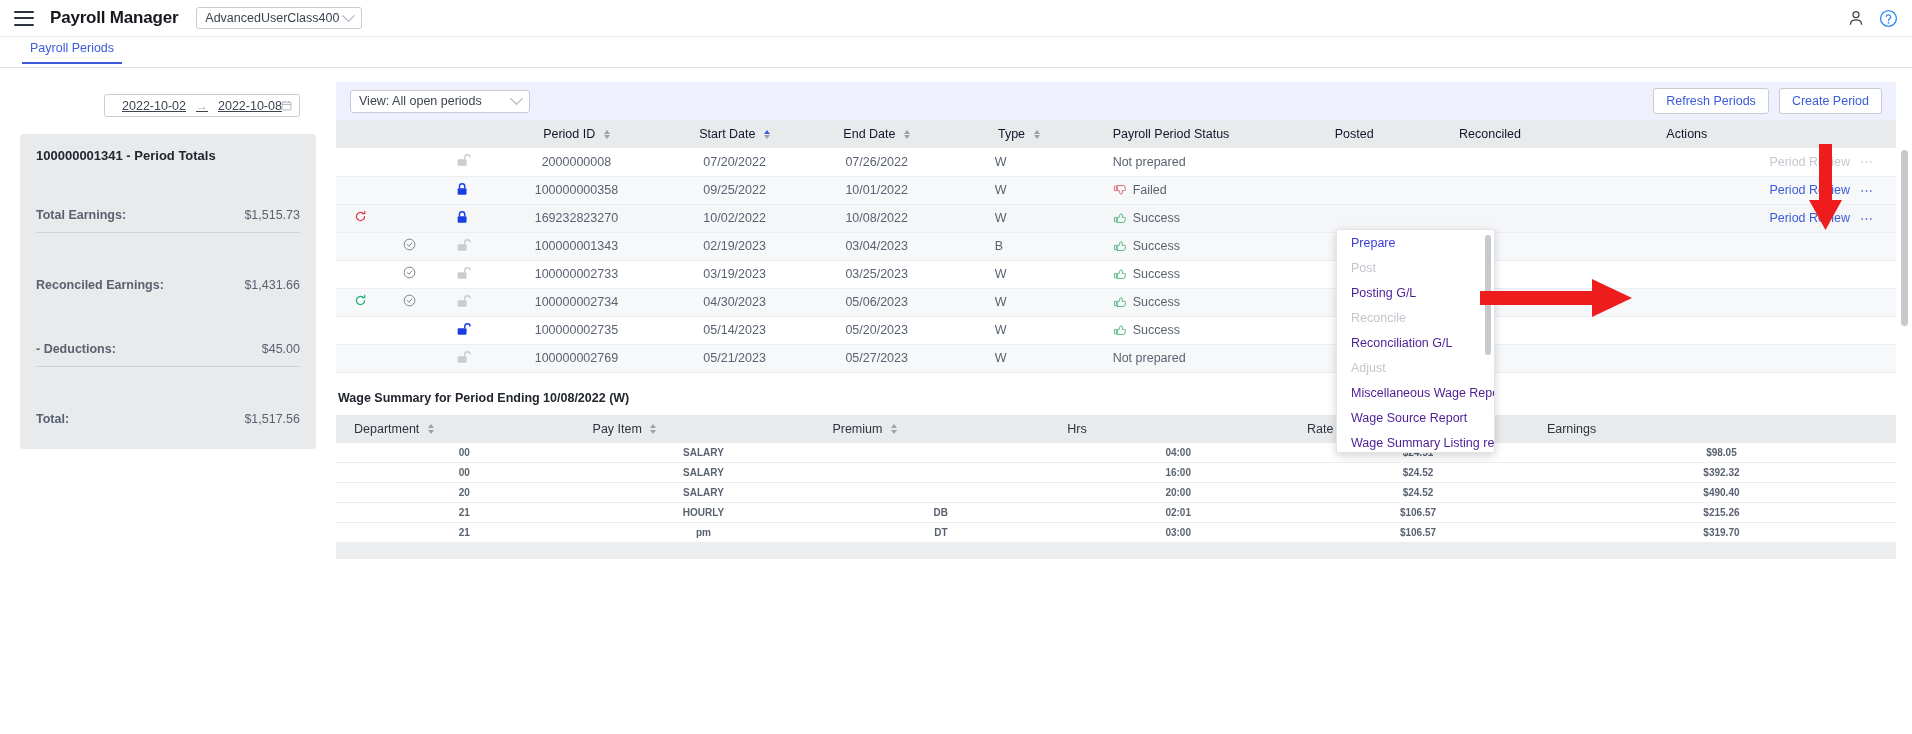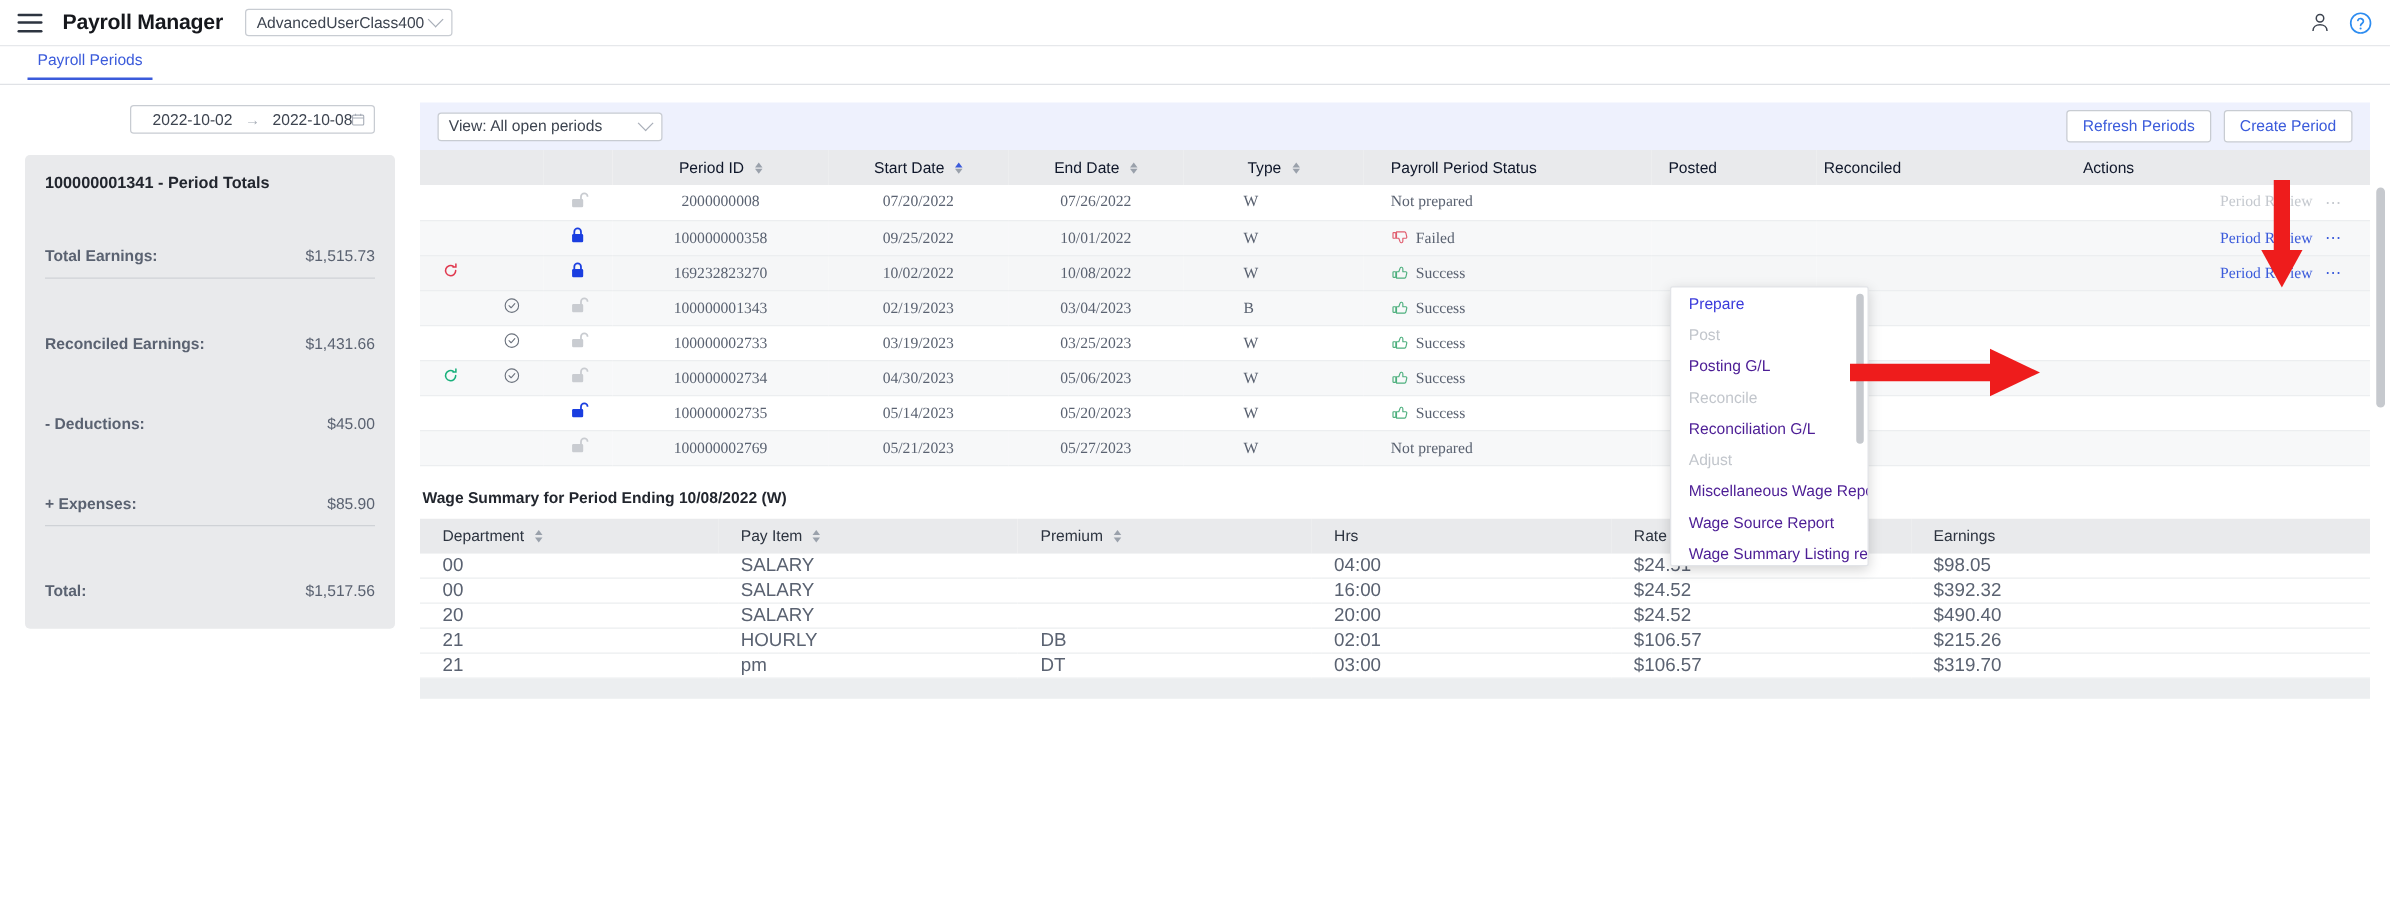--- a/index.html
+++ b/index.html
@@ -39,25 +39,25 @@
   .tabbar { height: 31px; border-bottom:1px solid #e0e2e6; display:flex; align-items:center; padding-left: 22px; background:#fff;}
   .tab { font-size:12.5px; color:#3b5bdb; padding: 0 8px 7px 8px; border-bottom: 2.5px solid #3b5bdb; cursor:pointer; }
 
   
   .body-wrap { display:flex; height: calc(734px - 37px - 31px); }
   .left-pane { width: 336px; flex: 0 0 336px; padding: 14px 20px 0 20px; background:#fff; }
   .right-pane { flex:1; position:relative; background:#fff; }
 
   
   .daterange {
-    width: 196px; height: 23px; margin: 2px auto 0 auto;
+    width: 196px; height: 23px; margin: 12px auto 0 auto;
     border:1px solid #c8ccd2; border-radius:3px;
     display:flex; align-items:center; justify-content:center; gap:10px;
     font-size:12.5px; color:#3d4450; background:#fff; cursor:pointer;
-    position:relative; left: 34px;
+    position:relative; left: 34px; text-decoration: underline;
   }
   .arrow-sep { color:#a8aeb8; font-size: 12px; }
   .cal-ico { position:absolute; right:7px; width:11px; height:11px; }
 
   
   .totals-card {
     margin-top: 17px; background:#e9eaec; border-radius:4px;
     padding: 14px 16px 18px 16px;
   }
   .totals-title { font-size:13px; font-weight:bold; color:#22262e; margin-bottom: 14px;}
@@ -82,21 +82,21 @@
     font-family:"Liberation Sans", sans-serif;
   }
 
   
   .ptable { width: calc(100% - 16px); border-collapse: collapse; table-layout: fixed; }
   .ptable th {
     background:#e9eaec; height:28px; font-size:12.5px; font-weight:normal; color:#0f172a;
     text-align:center; padding:0; vertical-align: middle;
   }
   .ptable td { height:28px; font-size:12.5px; color:#5a6271; text-align:center; padding:0; }
-  .ptable tbody tr { background:#fff; border-bottom:1px solid #eceef0;font-family:Liberation Serif, serif; }
+  .ptable tbody tr { background:#fff; border-bottom:1px solid #eceef0; }
   .ptable tbody tr.alt { background:#f7f8f9; }
   .ptable tbody tr.sel { background:#f5f6f7; }
   .sortico { display:inline-flex; flex-direction:column; gap:1.5px; vertical-align:middle; margin-left:5px; }
   .sortico i { display:block; width:0;height:0;border-left:3.5px solid transparent;border-right:3.5px solid transparent; }
   .sortico i.up { border-bottom:4px solid #9aa1ab; }
   .sortico i.dn { border-top:4px solid #9aa1ab; }
   .sortico.active i.up { border-bottom-color:#3b5bdb; }
   .link { color:#3b5bdb; cursor:pointer; }
   .link.dis { color:#c5c9cf; cursor:default; }
   .dots { color:#3b5bdb; letter-spacing:1px; cursor:pointer; font-size:13px; }
@@ -105,21 +105,21 @@
   .status-cell { display:flex; align-items:center; gap:6px; padding-left: 22px;}
 
   
   .ptable-wrap { position:relative; }
   .vscroll { position:absolute; right:4px; top:0; width:7px; border-radius:4px; background:#c6c9ce; }
 
   
   .wage-title { font-size:12.5px; font-weight:bold; color:#22262e; margin: 18px 0 10px 2px; }
   .wtable { width: calc(100% - 16px); border-collapse:collapse; table-layout:fixed; }
   .wtable th { background:#e9eaec; height:28px; font-size:12.5px; font-weight:normal; color:#2d3440; text-align:left; padding-left: 18px; }
-  .wtable td { height:20px; font-size:15px; color:#5a6271; text-align:left; padding-left:18px; }
+  .wtable td { height:20px; font-size:10px; color:#5a6271; text-align:center; padding-left:18px;font-weight:bold; }
   .wtable tbody tr { background:#fff; border-bottom:1px solid #eceef0; }
   .wfoot { height: 16px; background:#eceef0; }
 
   
   .menu {
     position:absolute; left: 1000px; top: 161px; width: 159px; height: 224px;
     background:#fff; border:1px solid #e2e4e8; border-radius:2px;
     box-shadow: 0 3px 10px rgba(0,0,0,.17);
     overflow:hidden; z-index: 40;
   }
@@ -184,24 +184,20 @@
         <span class="amt">$1,515.73</span>
       </div>
       <div class="tdiv"></div>
       <div class="trow">
         <span>Reconciled Earnings:</span>
         <span class="amt">$1,431.66</span>
       </div>
       <div class="trow">
         <span>- Deductions:</span>
         <span class="amt">$45.00</span>
-      </div>
-      <div class="trow">
-        <span>+ Expenses:</span>
-        <span class="amt">$85.90</span>
       </div>
       <div class="tdiv"></div>
       <div class="trow">
         <span>Total:</span>
         <span class="amt">$1,517.56</span>
       </div>
     </div>
   </div>
 
   <div class="right-pane">

